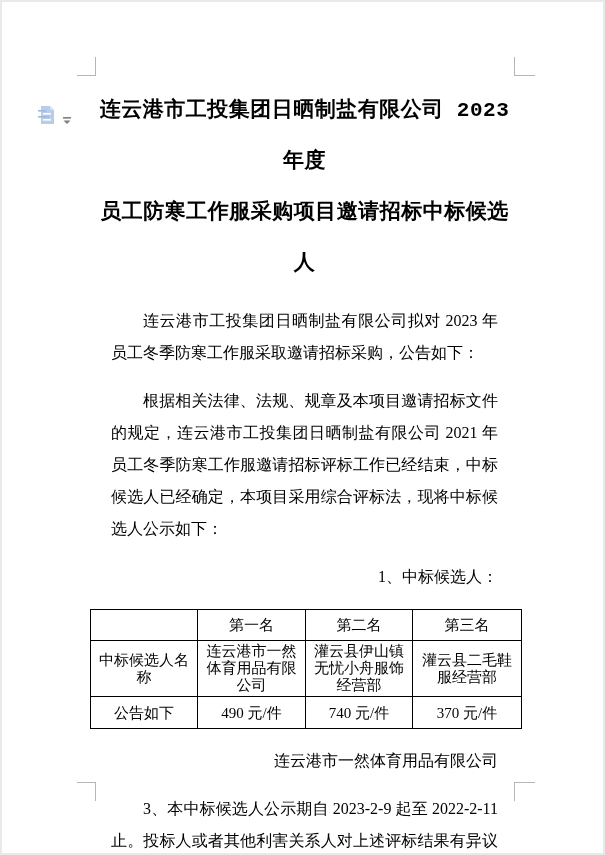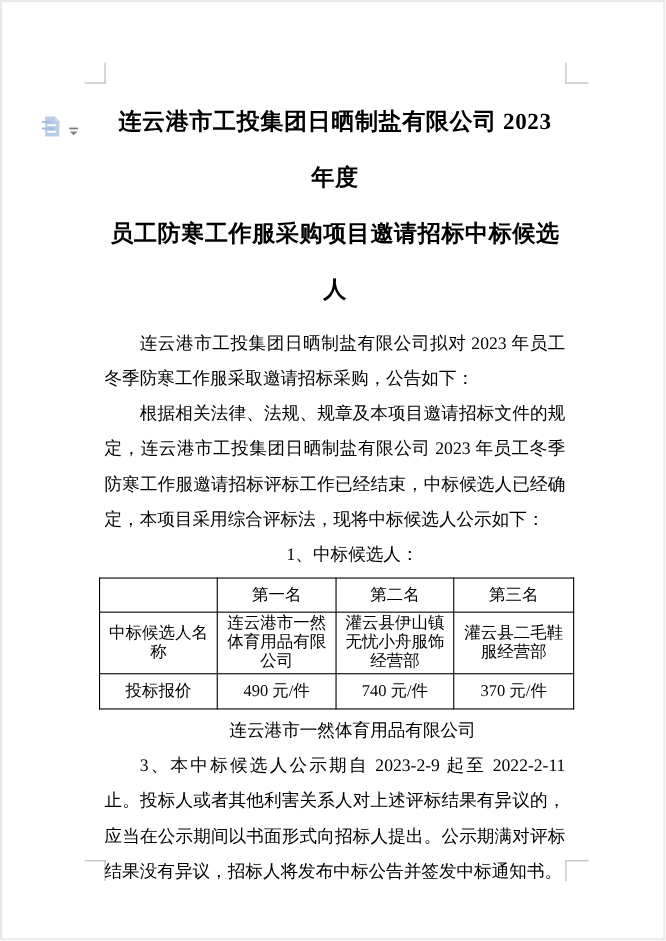--- a/index.html
+++ b/index.html
@@ -34,30 +34,30 @@
     width: 419px;
   }
   .doc-title {
     margin: 10px 0 8px 0;
     font-size: 21px;
     font-weight: bold;
     line-height: 51px;
     text-align: center;
     letter-spacing: 0.5px;
   }
-  .doc-title .t-line { display: block; }
+  .doc-title .t-line { display: block; font-family: Liberation Mono, monospace; }
   .par {
-    margin: 0;
+    margin: 16px;
     font-size: 16px;
     line-height: 32px;
     text-align: justify;
     text-indent: 2em;
     word-break: break-all;
   }
-  .par.no-justify { text-align: center; }
+  .par.no-justify { text-align: right; }
 
   
   table.cand {
     width: 431px;
     margin: 4px 0 4px -5px;
     border-collapse: collapse;
     table-layout: fixed;
   }
   table.cand td {
     border: 1.5px solid #000000;
@@ -105,21 +105,21 @@
 
   <div class="content">
 
     <h1 class="doc-title">
       <span class="t-line">连云港市工投集团日晒制盐有限公司 2023 年度</span>
       <span class="t-line">员工防寒工作服采购项目邀请招标中标候选人</span>
     </h1>
 
     <p class="par">连云港市工投集团日晒制盐有限公司拟对 2023 年员工冬季防寒工作服采取邀请招标采购，公告如下：</p>
 
-    <p class="par">根据相关法律、法规、规章及本项目邀请招标文件的规定，连云港市工投集团日晒制盐有限公司 2023 年员工冬季防寒工作服邀请招标评标工作已经结束，中标候选人已经确定，本项目采用综合评标法，现将中标候选人公示如下：</p>
+    <p class="par">根据相关法律、法规、规章及本项目邀请招标文件的规定，连云港市工投集团日晒制盐有限公司 2021 年员工冬季防寒工作服邀请招标评标工作已经结束，中标候选人已经确定，本项目采用综合评标法，现将中标候选人公示如下：</p>
 
     <p class="par no-justify">1、中标候选人：</p>
 
     <table class="cand">
       <colgroup>
         <col class="c0">
           <col class="c1">
           <col class="c2">
           <col class="c3">
       </colgroup>
@@ -130,21 +130,21 @@
           <td>第二名</td>
           <td>第三名</td>
         </tr>
         <tr class="names">
           <td>中标候选人名称</td>
           <td>连云港市一然体育用品有限公司</td>
           <td>灌云县伊山镇无忧小舟服饰经营部</td>
           <td>灌云县二毛鞋服经营部</td>
         </tr>
         <tr class="price">
-          <td>投标报价</td>
+          <td>公告如下</td>
           <td>490 元/件</td>
           <td>740 元/件</td>
           <td>370 元/件</td>
         </tr>
       </tbody>
     </table>
 
 
     <p class="par no-justify">连云港市一然体育用品有限公司</p>
 

